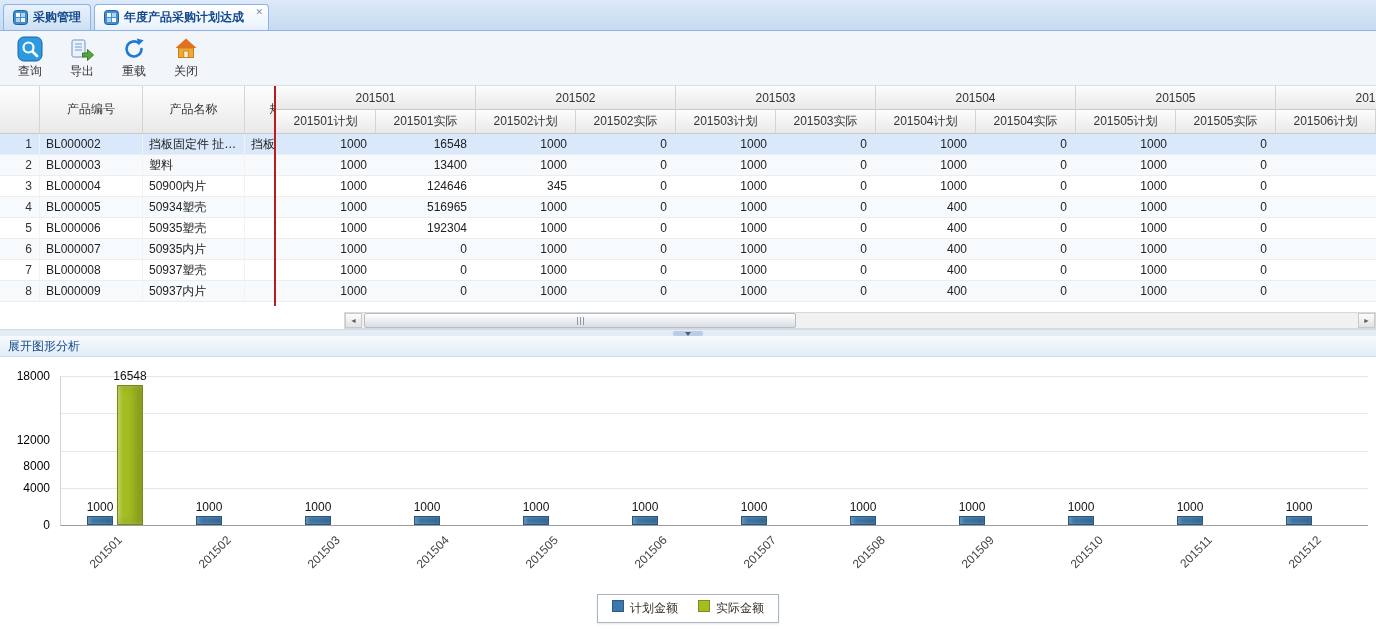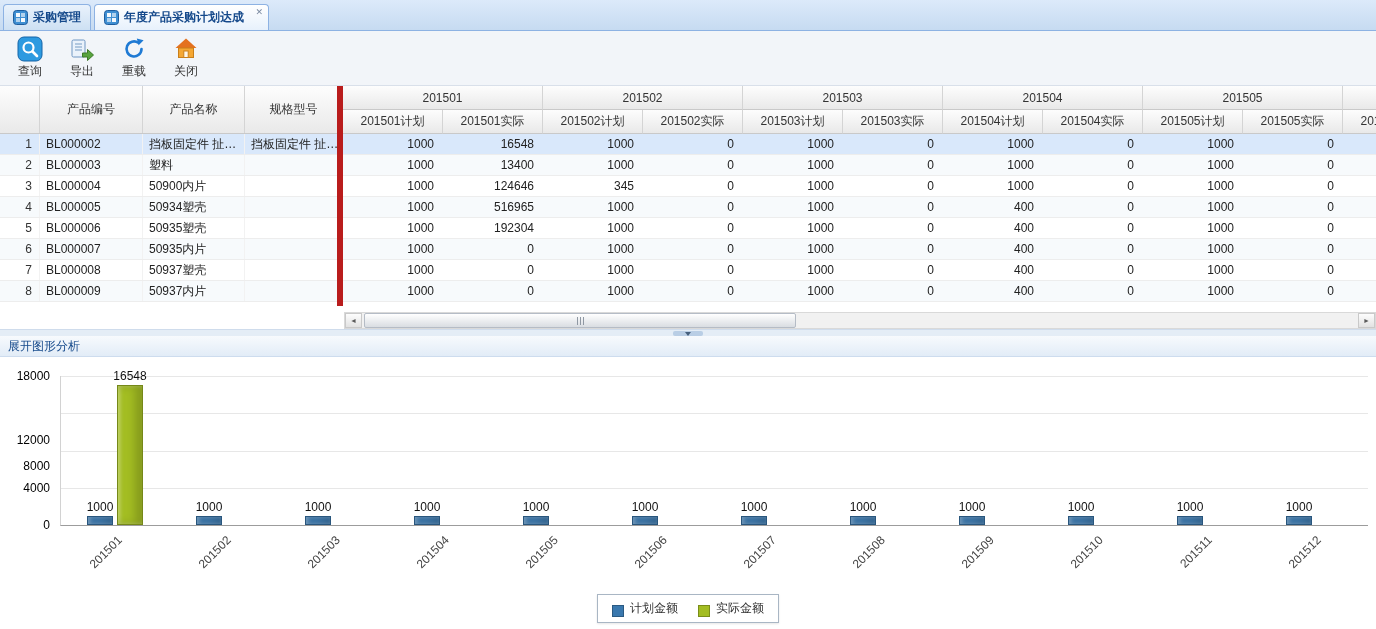--- a/index.html
+++ b/index.html
@@ -13,21 +13,21 @@
   .tab-close{position:absolute;top:2px;right:5px;font-size:9px;line-height:10px;color:#7b8ba2;font-weight:normal;cursor:pointer}
 
   
   .toolbar{height:55px;flex:none;background:#f2f5f9;border-bottom:1px solid #d9e0ea;display:flex;align-items:center;padding:2px 8px;gap:8px}
   .tbtn{width:44px;height:48px;display:flex;flex-direction:column;align-items:center;justify-content:center;gap:1px;border-radius:3px;cursor:pointer;color:#333}
   .ticon{width:26px;height:26px;display:flex;align-items:center;justify-content:center}
 
   
   .grid{height:243px;flex:none;background:#fff;display:flex;flex-direction:column;border-bottom:1px solid #cdd7e3}
   .grid-main{height:220px;flex:none;display:flex;overflow:hidden}
-  .grid-fixed{width:343px;flex:none;border-right:6px solid #b91c1c;overflow:hidden}
+  .grid-fixed{width:276px;flex:none;border-right:2px solid #b91c1c;overflow:hidden}
   .grid-scroll{flex:1;overflow:hidden}
   .gh{display:flex;height:48px;background:linear-gradient(#fdfdfd,#e9e9e9);border-bottom:1px solid #c9c9c9}
   .ghc{border-right:1px solid #d4d4d4;display:flex;align-items:center;justify-content:center;color:#333;cursor:pointer}
   .c-num{width:40px;flex:none}
   .c-code{width:103px;flex:none}
   .c-name{width:102px;flex:none}
   .c-spec{width:98px;flex:none}
   .grow{display:flex;width:max-content;height:24px}
   .gcell{width:100px;flex:none;height:24px;border-right:1px solid #d4d4d4;border-bottom:1px solid #c9c9c9;display:flex;align-items:center;justify-content:center;background:linear-gradient(#fdfdfd,#e9e9e9);color:#333;cursor:pointer;white-space:nowrap}
   .gcell.group{width:200px}
@@ -58,21 +58,21 @@
   
   .chart-panel{flex:1;background:#fff;position:relative;overflow:hidden}
   .yaxis{position:absolute;left:0;top:19px;width:55px;height:150px}
   .ytick{position:absolute;right:5px;transform:translateY(-50%);color:#000000}
   .plot{position:absolute;left:60px;top:19px;right:8px;height:150px;border-left:1px solid #d2d2d2;border-bottom:1px solid #9c9c9c}
   .gridline{position:absolute;left:0;right:0;height:1px;background:#e7e7e7}
   .bar{position:absolute;bottom:0;border:1px solid rgba(0,0,0,0.28);box-shadow:inset -7px 0 8px rgba(0,0,0,0.18), inset 2px 0 4px rgba(255,255,255,0.35);cursor:pointer}
   .bar-label{position:absolute;transform:translateX(-50%);color:#111;white-space:nowrap}
   .xtick{position:absolute;width:70px;text-align:right;color:#444;white-space:nowrap;transform:rotate(-45deg);transform-origin:100% 0}
   .legend{position:absolute;left:50%;bottom:6px;transform:translateX(-50%);background:#fff;border:1px solid #a9b6c4;padding:5px 14px;display:flex;gap:20px;align-items:center;box-shadow:0 1px 2px rgba(0,0,0,0.1)}
-  .litem{display:flex;align-items:flex-end;gap:6px;color:#333}
+  .litem{display:flex;align-items:flex-start;gap:6px;color:#333}
   .swatch{width:12px;height:12px;border:1px solid rgba(0,0,0,0.25);display:inline-block}
 </style>
 </head>
 <body>
 
 <div class="app">
 
   <div class="tabbar">
     <div class="tab">
       <span class="ticon" style="width:15px;height:15px">

